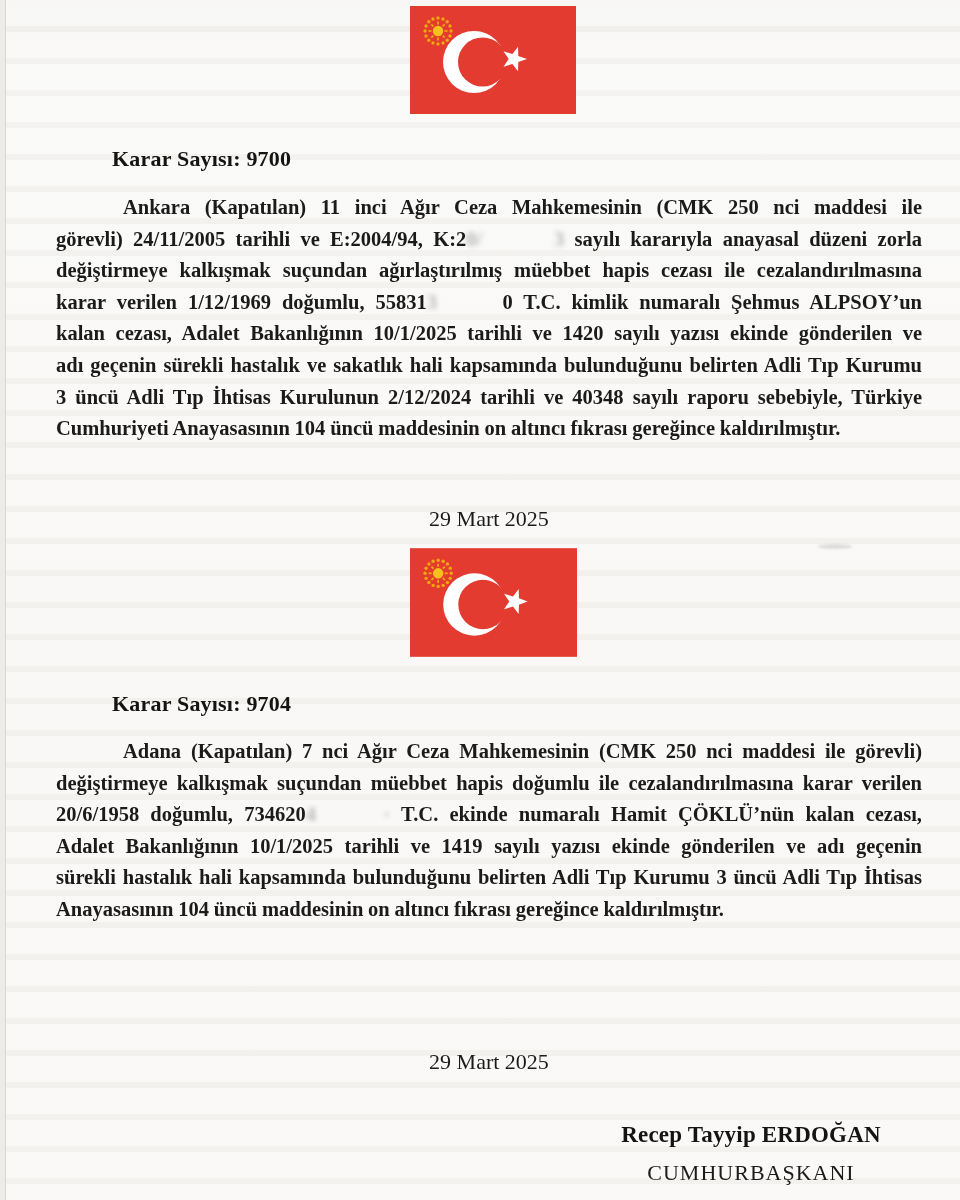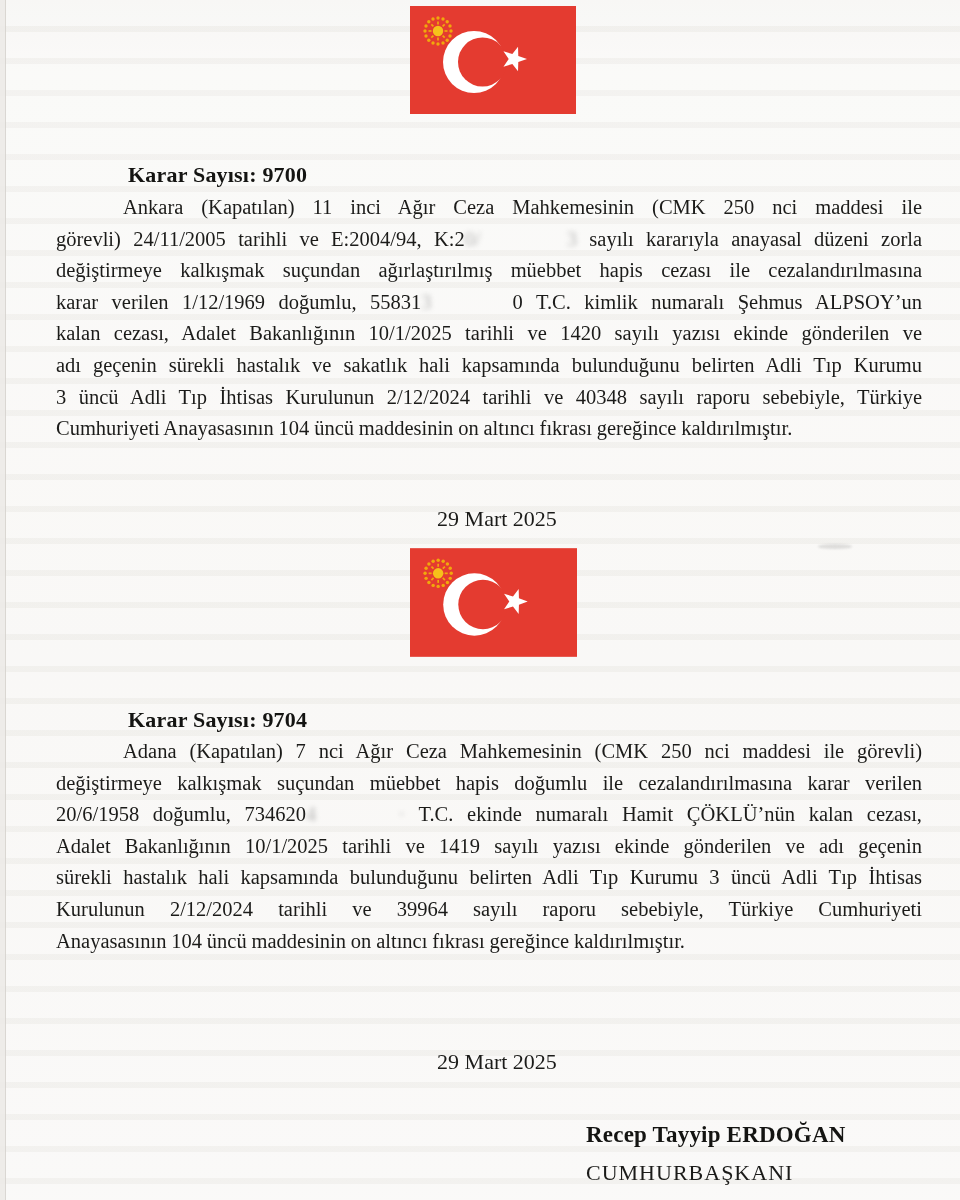--- a/index.html
+++ b/index.html
@@ -16,40 +16,40 @@
   .edge-strip{position:absolute;left:0;top:0;width:5px;height:1200px;
     background:#edebe8;border-right:1px solid #d7d4cf;opacity:.9;}
   .artifact{position:absolute;top:544px;left:818px;width:34px;height:5px;
     background:rgba(110,110,110,.20);filter:blur(1.2px);border-radius:50%;}
 
   .flag{position:absolute;left:410px;width:166px;height:108px;}
   .flag-1{top:6px;}
   .flag-2{top:548px;width:167px;height:109px;}
   .flag svg{display:block;width:100%;height:100%;}
 
-  .karar{position:absolute;left:112px;margin:16px;
+  .karar{position:absolute;left:112px;margin:0;
     font-size:22px;font-weight:bold;color:#141412;letter-spacing:.2px;}
   .karar-1{top:146px;}
   .karar-2{top:691px;}
 
   .para{position:absolute;left:56px;width:866px;
-    font-size:20.5px;line-height:31.6px;color:#1b1b19;word-spacing:-.3px;}
+    font-size:20.5px;line-height:31.6px;color:#1b1b19;word-spacing:-.3px;font-weight:bold;}
   .para-1{top:192px;}
   .para-2{top:736px;}
   .line{text-align:justify;text-align-last:justify;}
   .line.first{text-indent:67px;}
   .line.last{text-align-last:left;}
   .redacted{color:#7d7d7d;filter:blur(2.4px);opacity:.55;}
 
-  .date{position:absolute;left:64px;width:866px;text-align:center;
+  .date{position:absolute;left:56px;width:866px;text-align:center;
     font-size:22px;color:#1b1b19;}
   .date-1{top:506px;}
   .date-2{top:1049px;}
 
-  .signature{position:absolute;top:1122px;left:586px;width:330px;}
+  .signature{position:absolute;top:1122px;left:586px;width:330px;text-align:center;}
   .sig-name{font-size:23px;font-weight:bold;color:#141412;letter-spacing:.2px;}
   .sig-title{margin-top:12px;font-size:22px;color:#1b1b19;letter-spacing:1px;}
 </style>
 </head>
 <body>
 
 <div class="page">
   <div class="edge-strip"></div>
   <div class="artifact"></div>
 
@@ -140,21 +140,20 @@
       <polygon fill="#ffffff" points="117,53 108.29,56.12 108.02,65.36 102.36,58.04 93.48,60.64 98.7,53 93.48,45.36 102.36,47.96 108.02,40.64 108.29,49.88"></polygon>
     </svg>
   </div>
   <h2 class="karar karar-2">Karar Sayısı: 9704</h2>
   <div class="para para-2">
       <div class="line first"><span>Adana (Kapatılan) 7 nci Ağır Ceza Mahkemesinin (CMK 250 nci maddesi ile görevli)</span></div>
       <div class="line"><span>değiştirmeye kalkışmak suçundan müebbet hapis doğumlu ile cezalandırılmasına karar verilen</span></div>
       <div class="line"><span>20/6/1958 doğumlu, 734620</span><span class="redacted">4&nbsp;&nbsp;&nbsp;&nbsp;&nbsp;&nbsp;·</span><span> T.C. ekinde numaralı Hamit ÇÖKLÜ’nün kalan cezası,</span></div>
       <div class="line"><span>Adalet Bakanlığının 10/1/2025 tarihli ve 1419 sayılı yazısı ekinde gönderilen ve adı geçenin</span></div>
       <div class="line"><span>sürekli hastalık hali kapsamında bulunduğunu belirten Adli Tıp Kurumu 3 üncü Adli Tıp İhtisas</span></div>
-      <div class="line"><span>Kurulunun 2/12/2024 tarihli ve 39964 sayılı raporu sebebiyle, Türkiye Cumhuriyeti</span></div>
       <div class="line last"><span>Anayasasının 104 üncü maddesinin on altıncı fıkrası gereğince kaldırılmıştır.</span></div>
     </div>
   <div class="date date-2">29 Mart 2025</div>
 
   <div class="signature">
     <div class="sig-name">Recep Tayyip ERDOĞAN</div>
     <div class="sig-title">CUMHURBAŞKANI</div>
   </div>
 </div>
 

